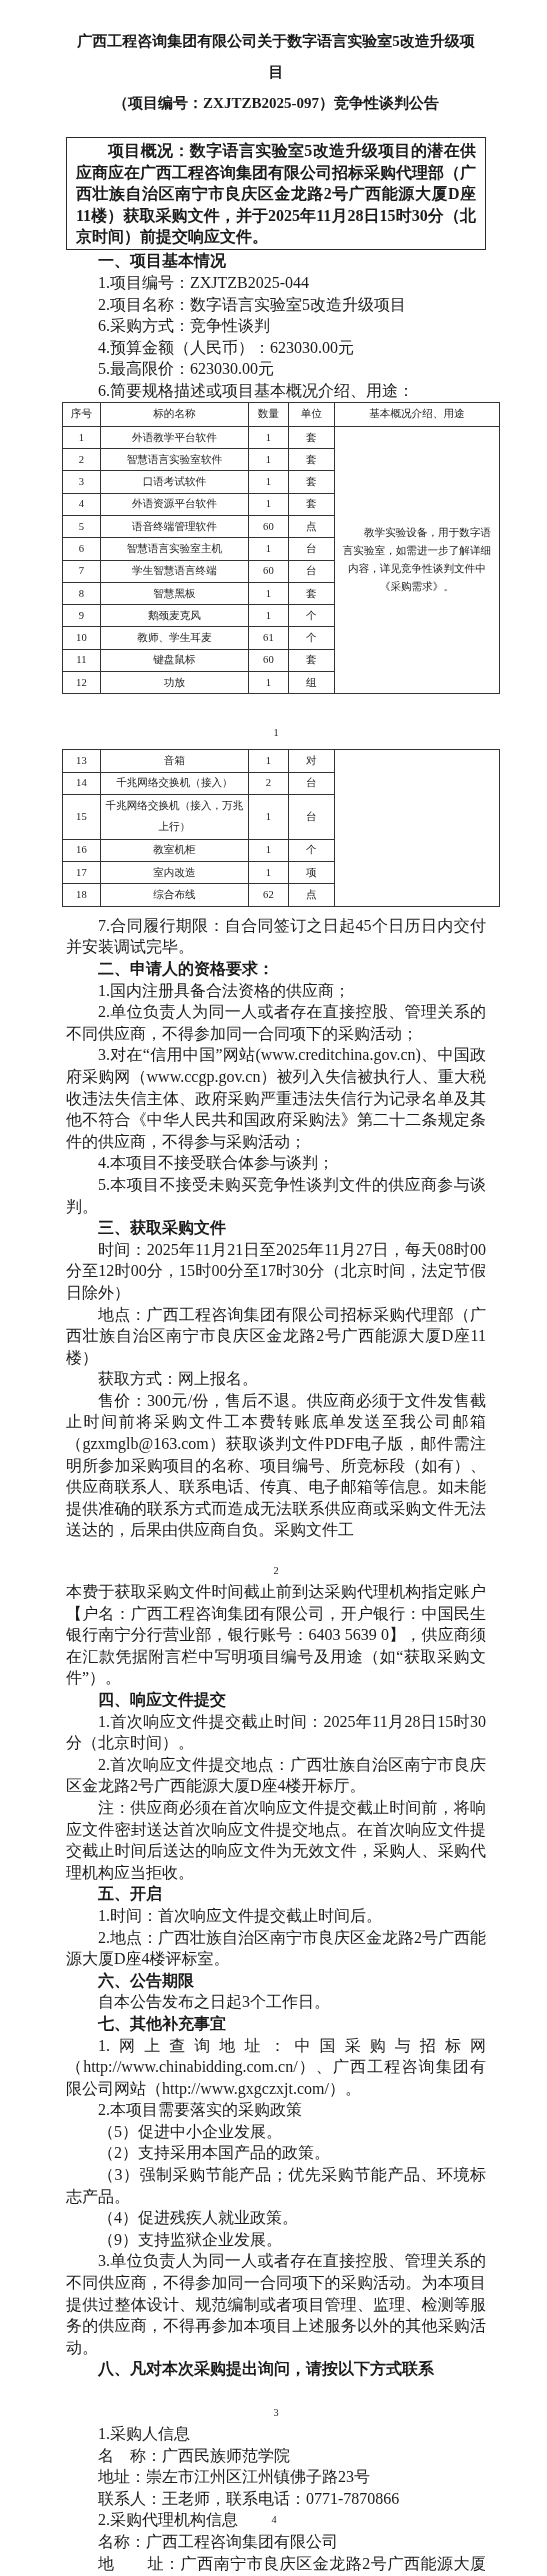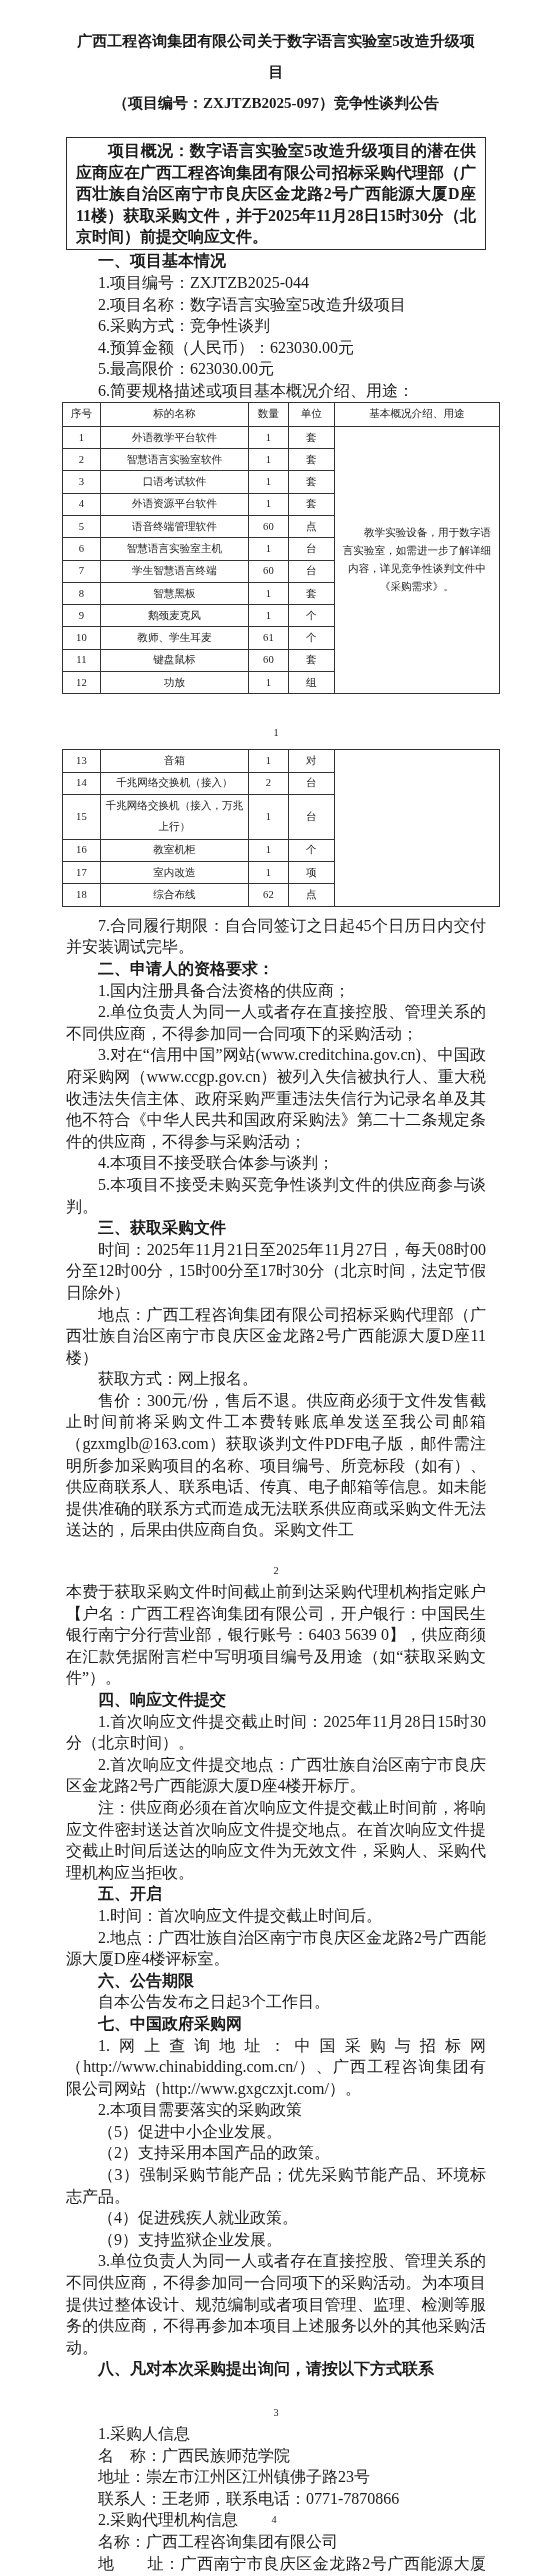--- a/index.html
+++ b/index.html
@@ -217,21 +217,21 @@
     <p class="ind">2.首次响应文件提交地点：广西壮族自治区南宁市良庆区金龙路2号广西能源大厦D座4楼开标厅。</p>
     <p class="ind">注：供应商必须在首次响应文件提交截止时间前，将响应文件密封送达首次响应文件提交地点。在首次响应文件提交截止时间后送达的响应文件为无效文件，采购人、采购代理机构应当拒收。</p>
 
     <p class="h">五、开启</p>
     <p class="ind">1.时间：首次响应文件提交截止时间后。</p>
     <p class="ind">2.地点：广西壮族自治区南宁市良庆区金龙路2号广西能源大厦D座4楼评标室。</p>
 
     <p class="h">六、公告期限</p>
     <p class="ind">自本公告发布之日起3个工作日。</p>
 
-    <p class="h">七、中国政府采购网</p>
+    <p class="h">七、其他补充事宜</p>
     <p class="ind">1.网上查询地址：中国采购与招标网（http://www.chinabidding.com.cn/）、广西工程咨询集团有限公司网站（http://www.gxgczxjt.com/）。</p>
     <p class="ind">2.本项目需要落实的采购政策</p>
     <p class="ind">（5）促进中小企业发展。</p>
     <p class="ind">（2）支持采用本国产品的政策。</p>
     <p class="ind">（3）强制采购节能产品；优先采购节能产品、环境标志产品。</p>
     <p class="ind">（4）促进残疾人就业政策。</p>
     <p class="ind">（9）支持监狱企业发展。</p>
     <p class="ind">3.单位负责人为同一人或者存在直接控股、管理关系的不同供应商，不得参加同一合同项下的采购活动。为本项目提供过整体设计、规范编制或者项目管理、监理、检测等服务的供应商，不得再参加本项目上述服务以外的其他采购活动。</p>
 
     <p class="h">八、凡对本次采购提出询问，请按以下方式联系</p>

